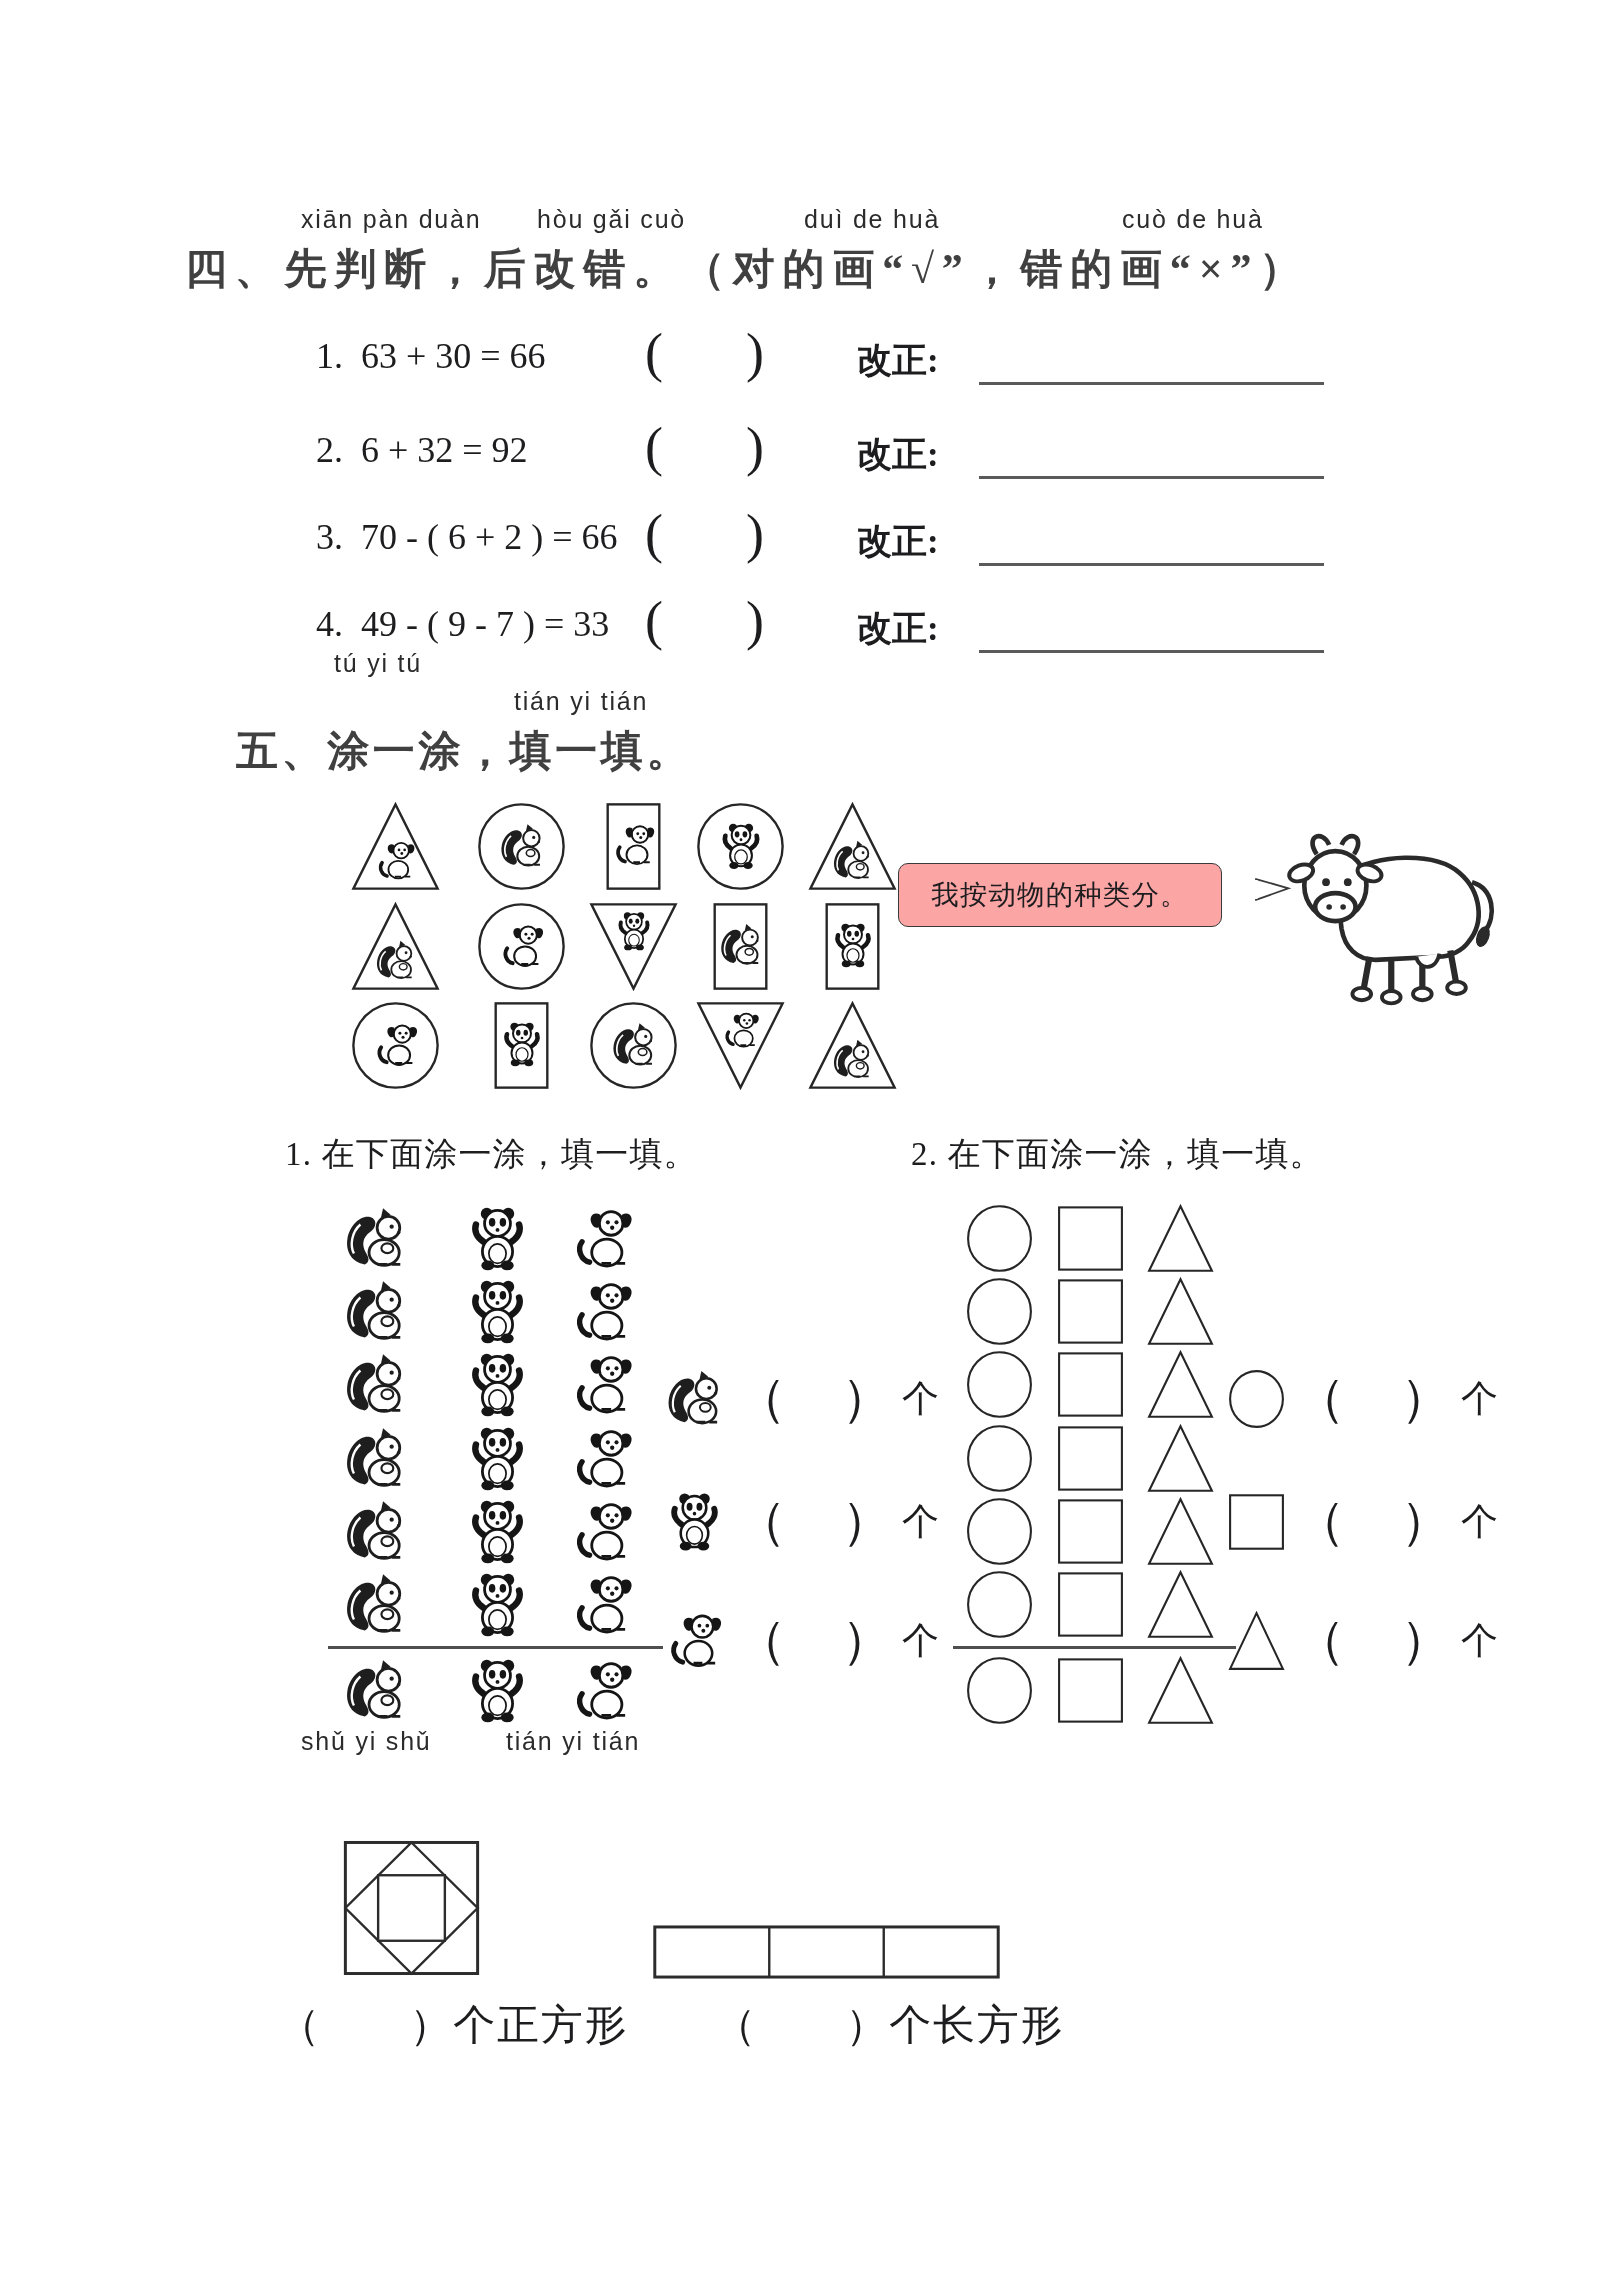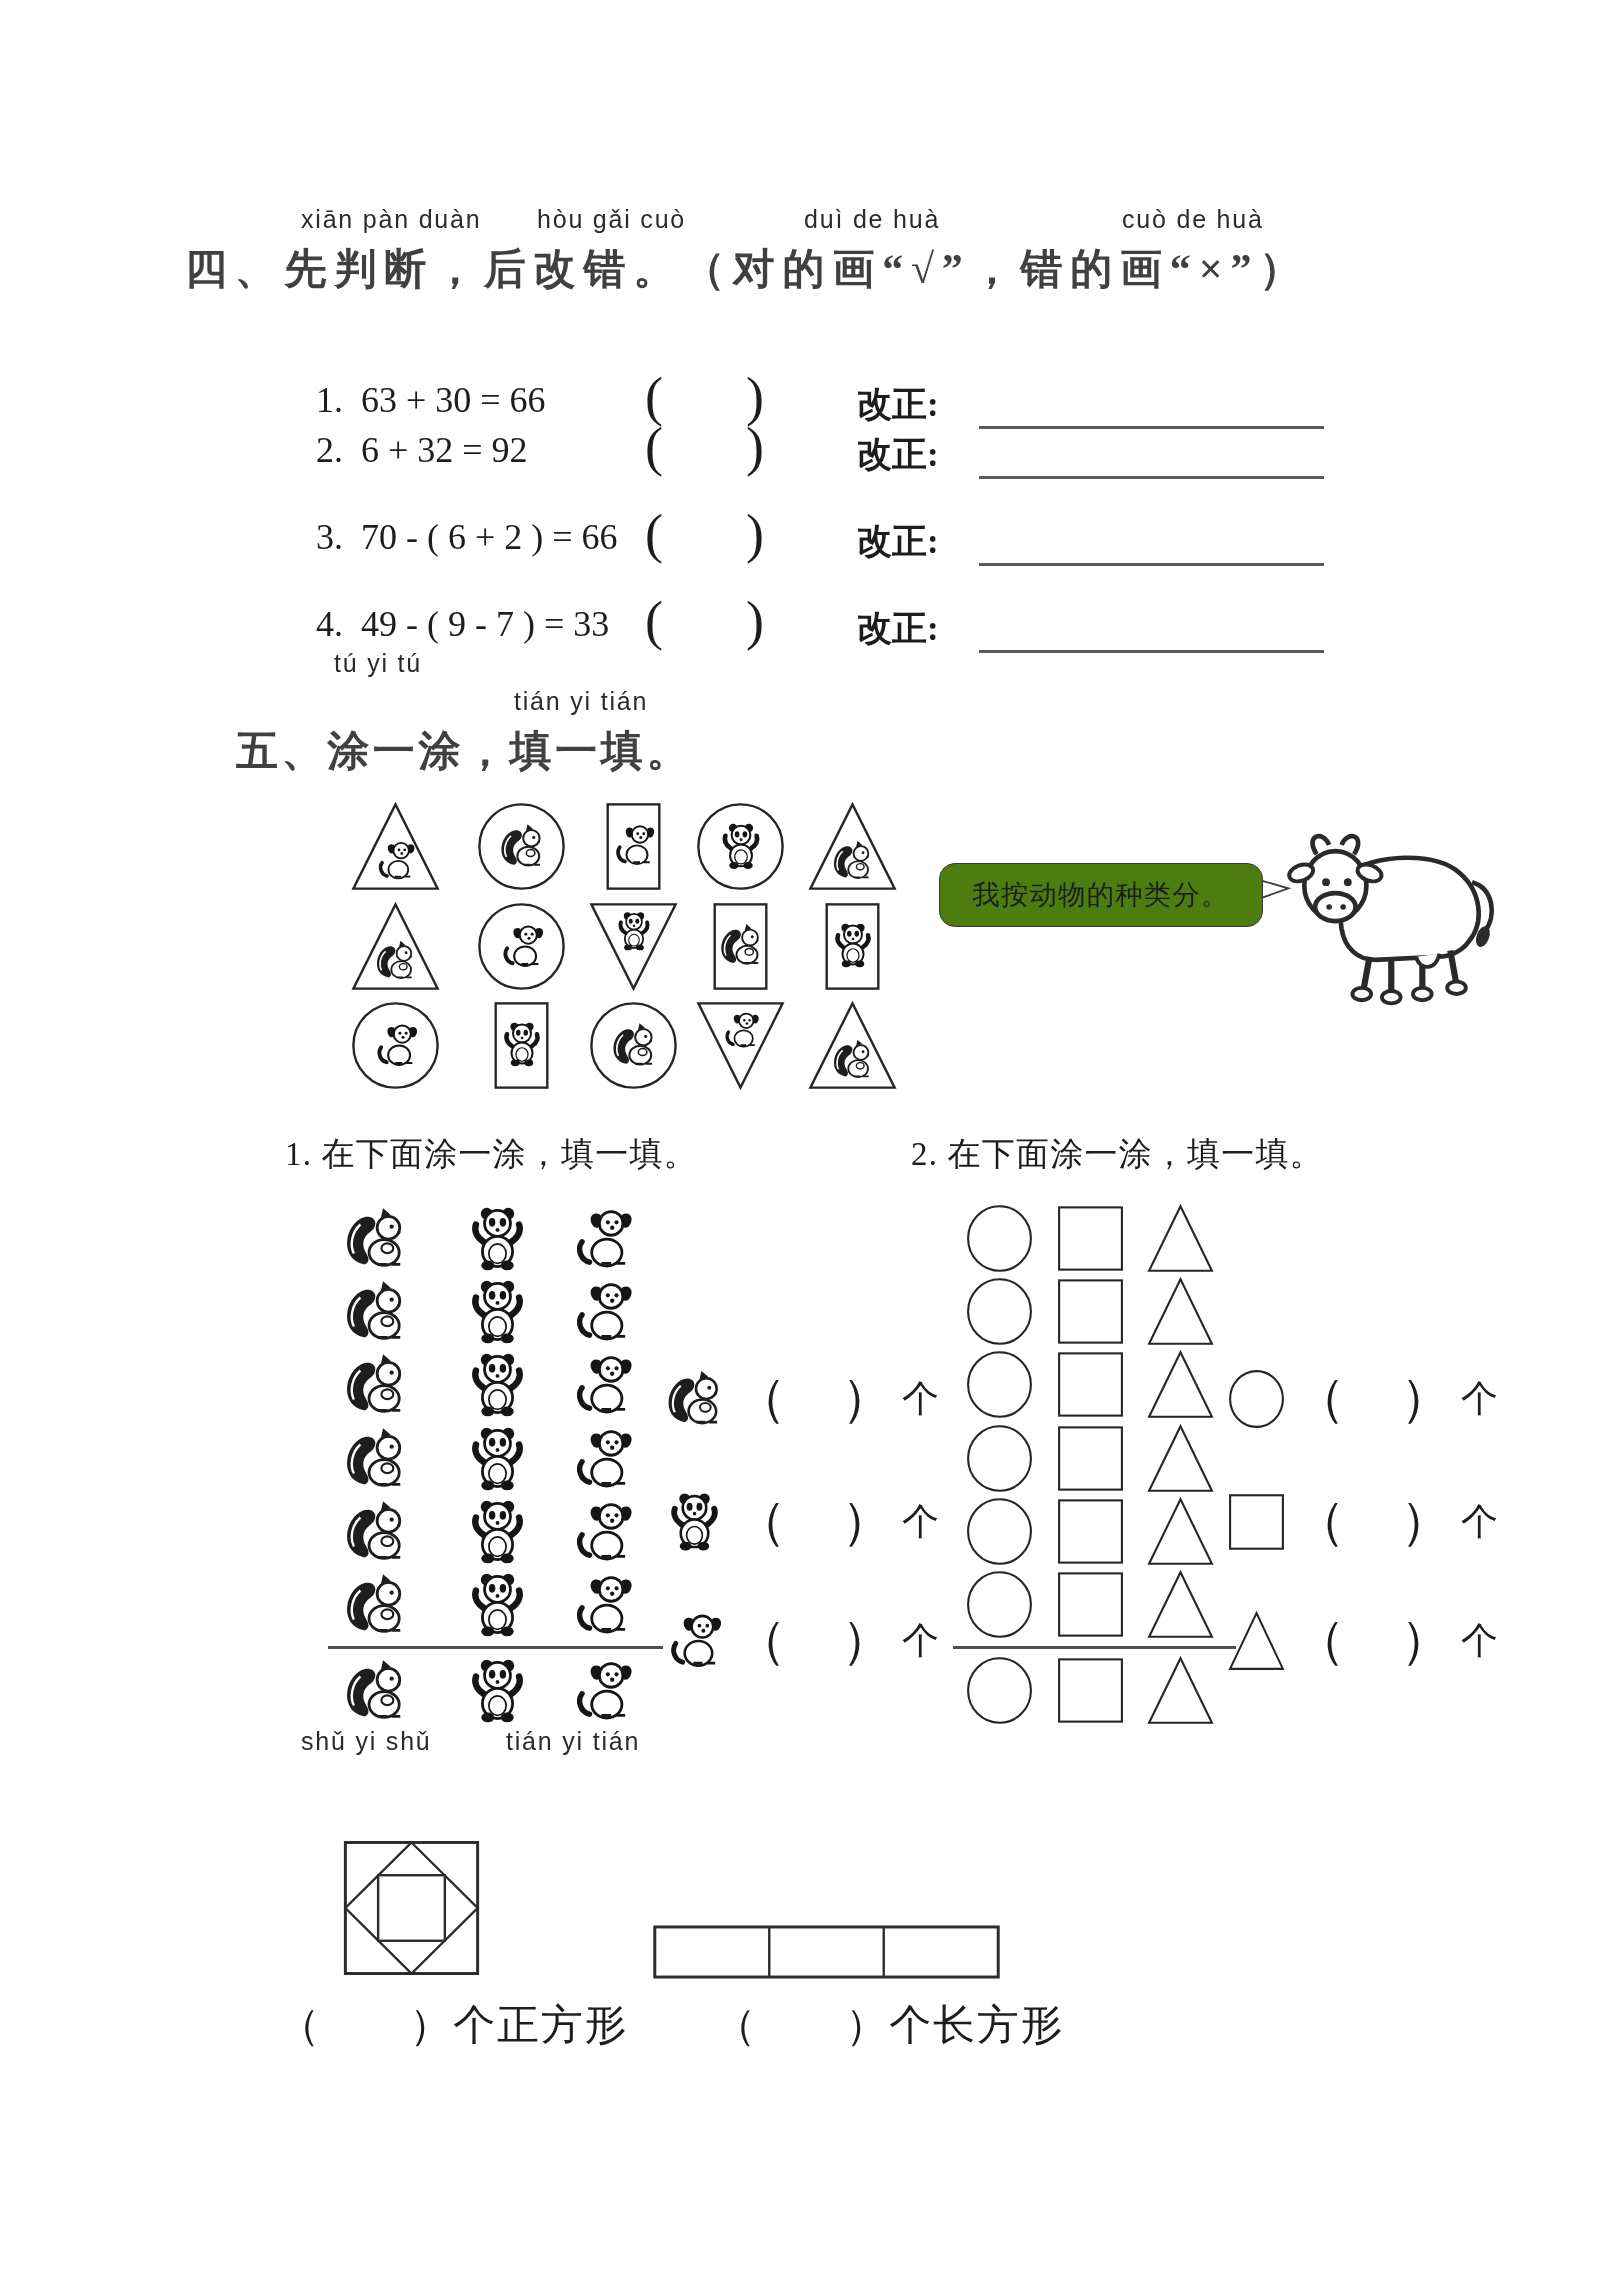--- a/index.html
+++ b/index.html
@@ -18,22 +18,22 @@
   .sublabel{position:absolute;font-size:33px;letter-spacing:1.2px;white-space:nowrap;}
   .gcell{position:absolute;width:89px;height:89px;}
   .gcell svg{position:absolute;left:0;top:0;}
   .gcell .ov{position:absolute;}
   .tcol{position:absolute;display:flex;flex-direction:column;gap:4.2px;}
   .tline{position:absolute;height:3px;background:#4f4f4f;}
   .legend-row{position:absolute;display:flex;align-items:center;gap:9.5px;}
   .lp{font-size:51px;font-weight:300;display:flex;align-items:center;}
   .lp .gap{display:inline-block;width:55px;}
   .unit{font-size:37px;}
-  #bubble{position:absolute;left:939px;top:863px;width:322px;height:62px;
-          border:1.8px solid #3a3a3a;border-radius:16px;background:#4d7c0f;
+  #bubble{position:absolute;left:898px;top:863px;width:322px;height:62px;
+          border:1.8px solid #3a3a3a;border-radius:10px;background:#fca5a5;
           display:flex;align-items:center;justify-content:center;z-index:2;}
   #bubble span{font-size:27.4px;letter-spacing:1.2px;}
   .figlabel{position:absolute;font-size:42px;letter-spacing:1.8px;white-space:nowrap;}
 </style>
 </head>
 <body>
 
 <svg width="0" height="0" style="position:absolute" aria-hidden="true">
   <defs>
     <symbol id="sym-squirrel" viewBox="0 0 64 64">
@@ -97,21 +97,21 @@
 </svg>
 
 <div id="page">
 
   <span class="pinyin" style="left:301px;top:205px">xiān pàn duàn</span>
   <span class="pinyin" style="left:537px;top:205px">hòu gǎi cuò</span>
   <span class="pinyin" style="left:804px;top:205px">duì de huà</span>
   <span class="pinyin" style="left:1122px;top:205px">cuò de huà</span>
   <div class="h1" style="left:185px;top:241px;letter-spacing:7.8px">四、先判断，后改错。（对的画“√”，错的画“×”）</div>
   <div id="problems">
-      <div class="prow" style="top: 327px; margin-top: 44px;">
+      <div class="prow" style="top: 327px;">
         <span class="pexpr">1.&nbsp; 63 + 30 = 66</span>
         <span class="judge">(<span class="jgap"></span>)</span>
         <span class="corr">改正:</span>
         <span class="blankline"></span>
       </div>
       <div class="prow" style="top: 421px;">
         <span class="pexpr">2.&nbsp; 6 + 32 = 92</span>
         <span class="judge">(<span class="jgap"></span>)</span>
         <span class="corr">改正:</span>
         <span class="blankline"></span>

